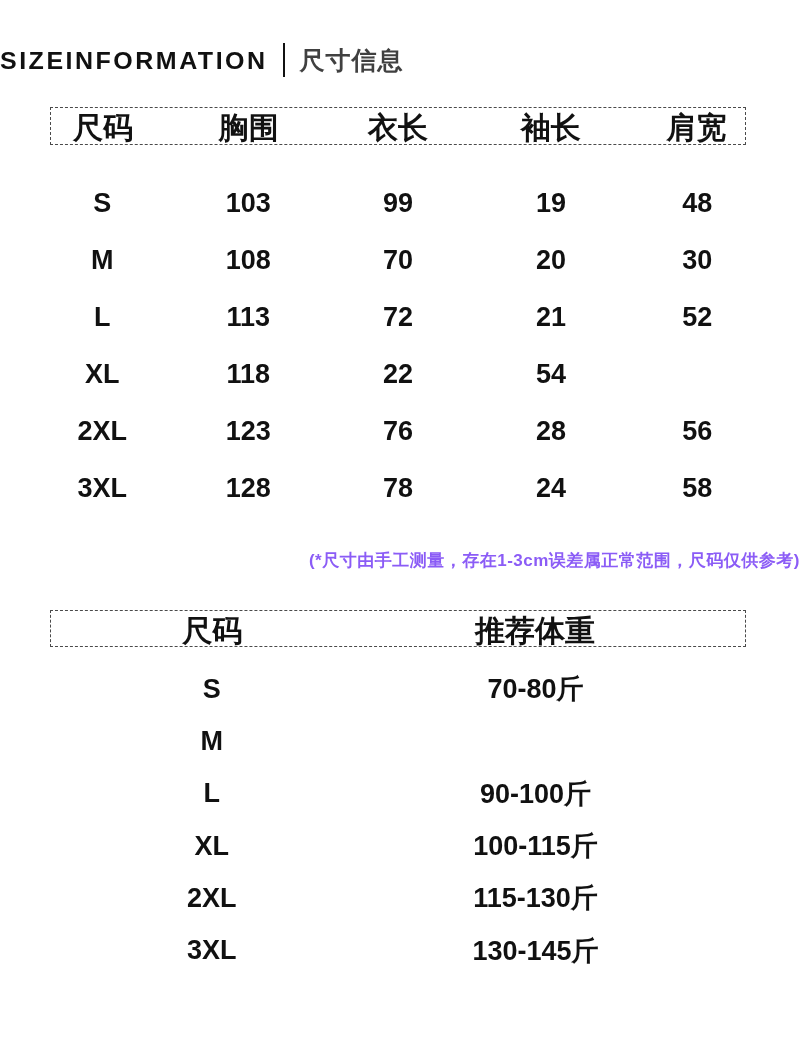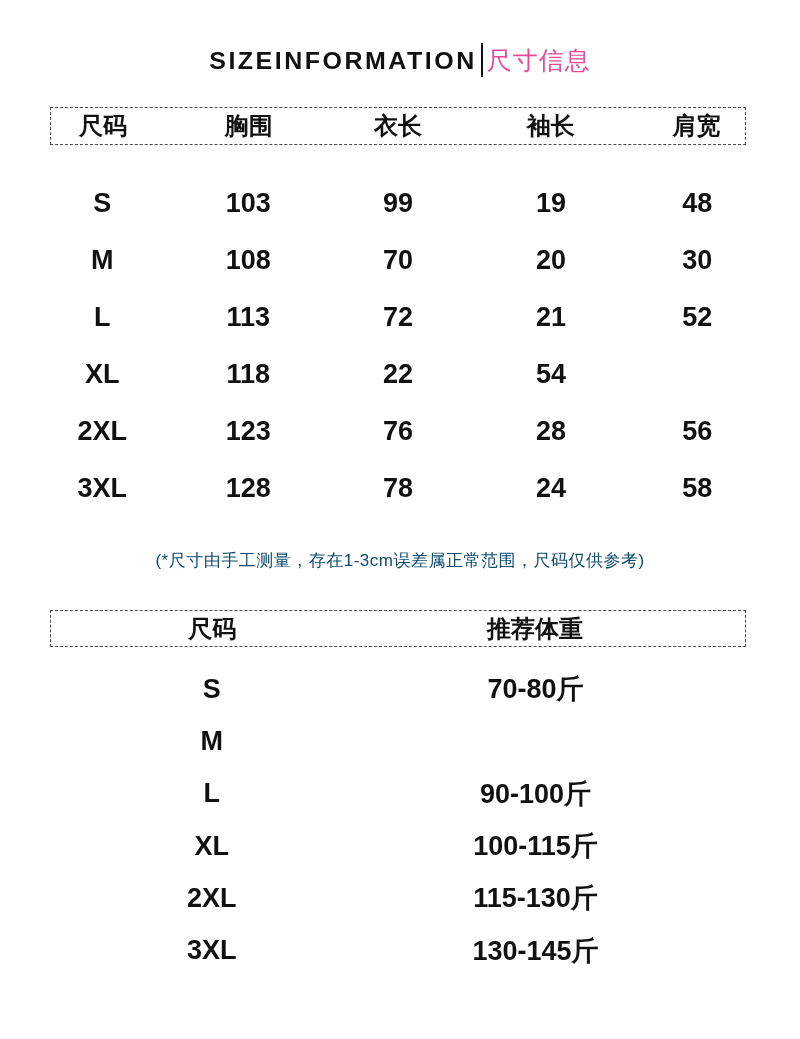--- a/index.html
+++ b/index.html
@@ -19,40 +19,39 @@
 
   
   .title {
     position: absolute;
     top: 40px;
     left: 0;
     right: 0;
     height: 40px;
     display: flex;
     align-items: center;
-    justify-content: center;
-    gap: 4px;
+    gap: 15px;
   }
   .title-latin {
     font-size: 25px;
     font-weight: 900;
     letter-spacing: 2.5px;
     color: #111111;
     transform: scaleY(0.95);
   }
   .title-divider {
     width: 2px;
     height: 34px;
     background: #111111;
   }
   .title-cn {
     font-size: 25px;
-    font-weight: 400;
+    font-weight: 700;
     letter-spacing: 1px;
-    color: #ec4899;
+    color: #404040;
   }
 
   
   .grid5 {
     display: grid;
     grid-template-columns: 15% 27% 16% 28% 14%;
     align-items: center;
     width: 100%;
     height: 100%;
   }
@@ -71,46 +70,46 @@
   .t1-header {
     position: absolute;
     top: 107px;
     left: 50px;
     width: 696px;
     height: 38px;
     border: 1px dashed #4a4a4a;
     box-sizing: border-box;
   }
   .header-cell {
-    font-size: 24px;
+    font-size: 30px;
     font-weight: 700;
   }
   .t1-body {
     position: absolute;
     top: 175px;
     left: 50px;
     width: 696px;
   }
   .t1-row { height: 57px; }
   .data-cell {
     font-size: 27px;
     font-weight: 700;
   }
 
   
   .note {
     position: absolute;
     top: 549px;
     left: 0;
     right: 0;
-    text-align: center;
+    text-align: right;
     font-size: 17px;
-    font-weight: 400;
+    font-weight: 700;
     letter-spacing: 0.5px;
-    color: #0c4a6e;
+    color: #8b5cf6;
   }
 
   
   .t2-header {
     position: absolute;
     top: 610px;
     left: 50px;
     width: 696px;
     height: 37px;
     border: 1px dashed #4a4a4a;

